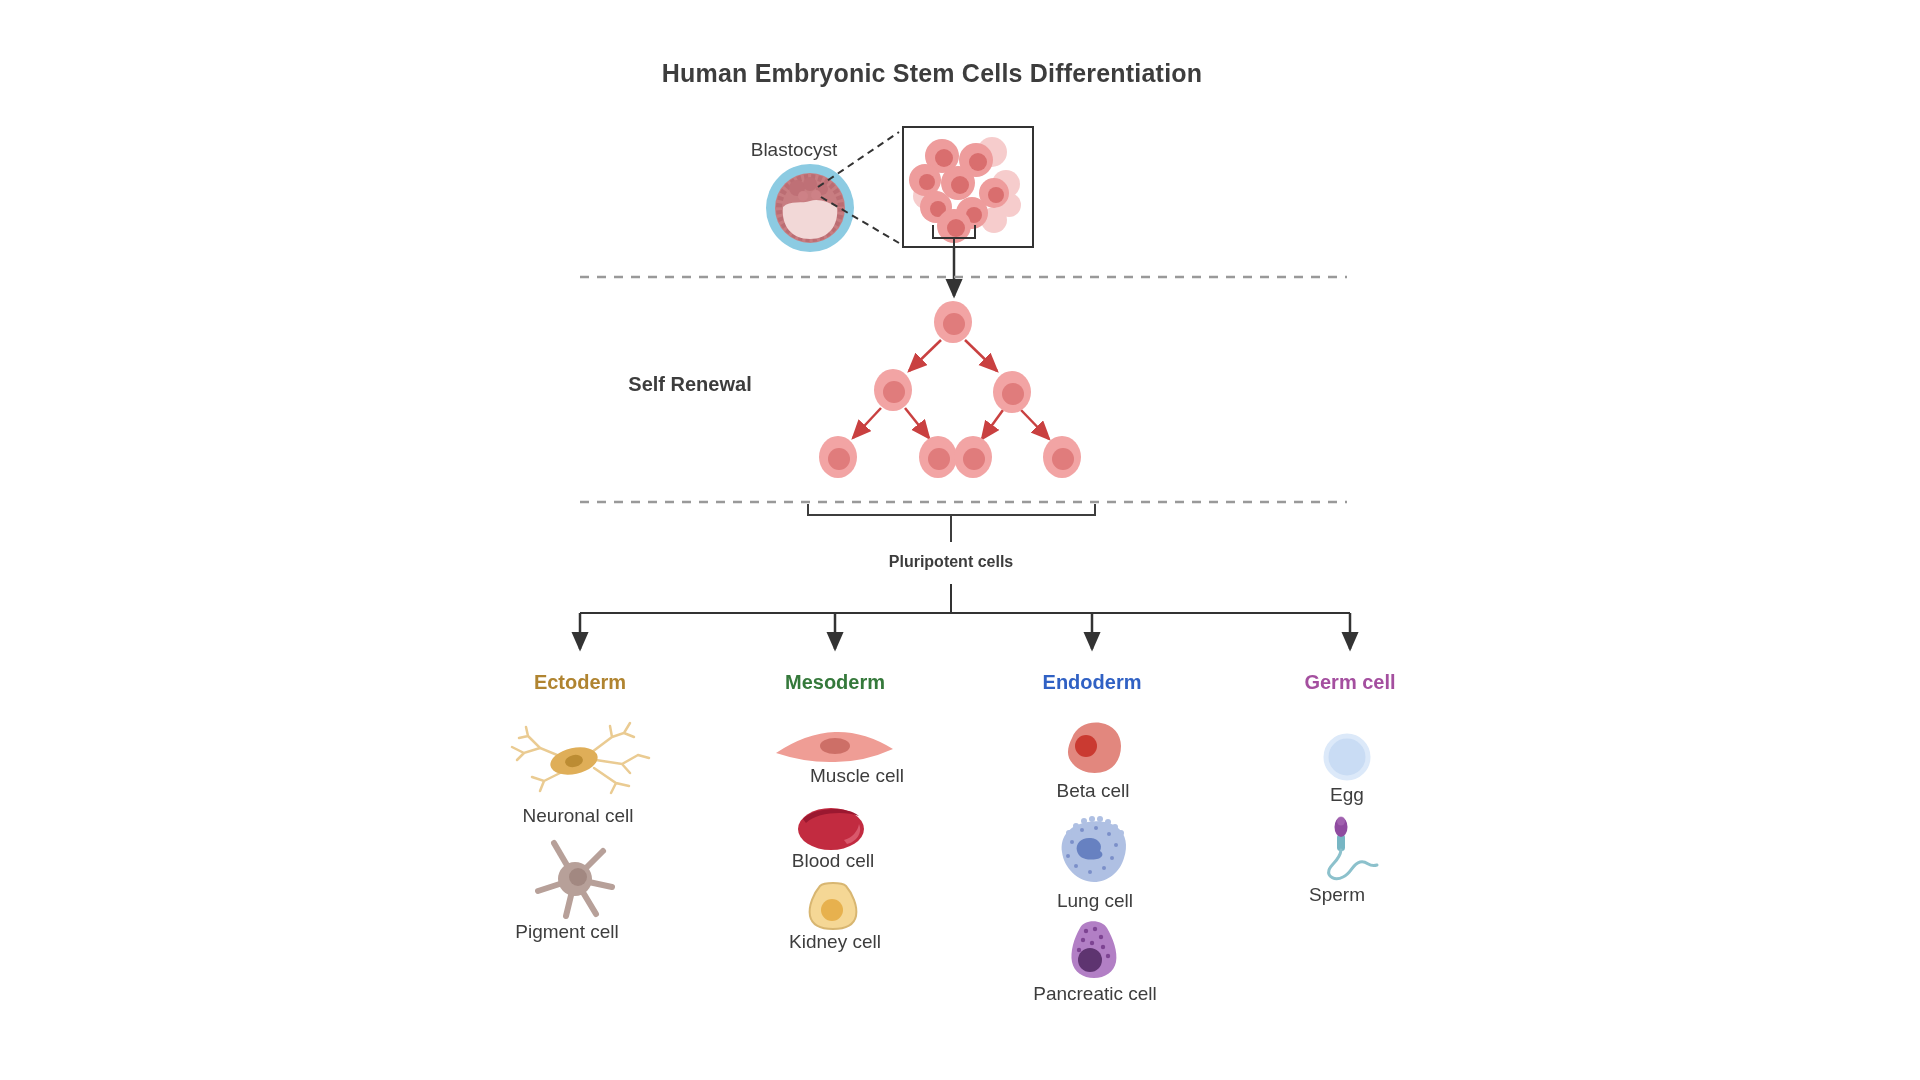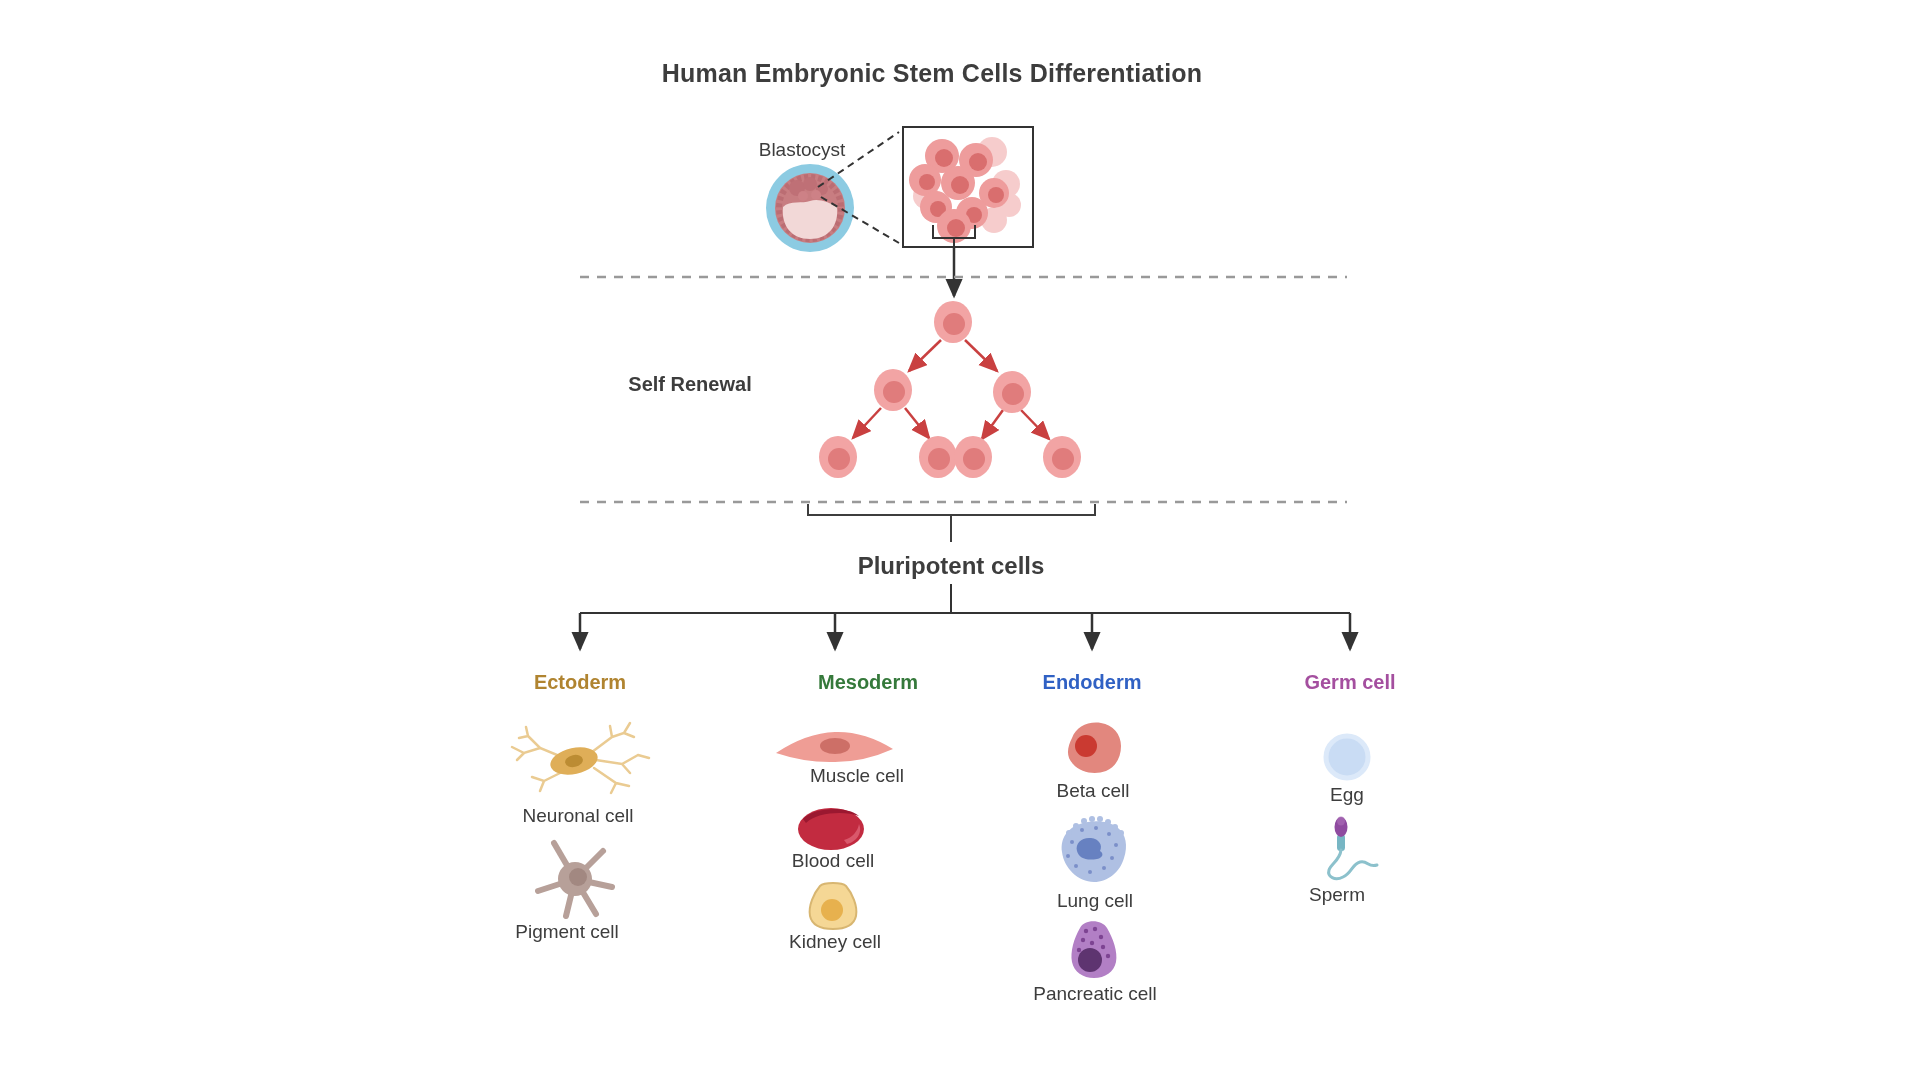--- a/index.html
+++ b/index.html
@@ -248,28 +248,28 @@
       <rect x="1337" y="834" width="8" height="17" rx="3.5" fill="#77b6c4"></rect>
       <ellipse cx="1341" cy="827" rx="6.5" ry="10" fill="#8f4ba0"></ellipse>
       <ellipse cx="1341" cy="821" rx="4" ry="4.5" fill="#a86bb5" opacity="0.7"></ellipse>
       <path d="M 1341,850 C 1340,860 1331,864 1329,870 C 1327,877 1335,881 1343,877
                C 1352,873 1352,864 1360,862 C 1368,860 1368,868 1377,865" stroke="#8cc1cc" stroke-width="3" fill="none" stroke-linecap="round"></path>
     </g>
   </svg>
 
   <div class="lbl title" style="left:932px;top:60px;">Human Embryonic Stem Cells Differentiation</div>
 
-  <div class="lbl" style="left:794px;top:140px;margin-left:8px;">Blastocyst</div>
+  <div class="lbl" style="left:794px;top:140px;">Blastocyst</div>
 
   <div class="lbl bold" style="left:642px;top:373px;font-size:20px;margin-left:48px;">Self Renewal</div>
 
-  <div class="lbl bold" style="left:951px;top:553px;font-size:24px;">Pluripotent cells</div>
+  <div class="lbl bold" style="left:951px;top:553px;font-size:16px;">Pluripotent cells</div>
 
   <div class="lbl lin-ecto" style="left:580px;top:671px;">Ectoderm</div>
-  <div class="lbl lin-meso" style="left:835px;top:671px;margin-left:33px;">Mesoderm</div>
+  <div class="lbl lin-meso" style="left:835px;top:671px;">Mesoderm</div>
   <div class="lbl lin-endo" style="left:1092px;top:671px;">Endoderm</div>
   <div class="lbl lin-germ" style="left:1350px;top:671px;">Germ cell</div>
 
   <div class="lbl" style="left:578px;top:806px;">Neuronal cell</div>
   <div class="lbl" style="left:567px;top:922px;">Pigment cell</div>
 
   <div class="lbl" style="left:835px;top:766px;margin-left:22px;">Muscle cell</div>
   <div class="lbl" style="left:833px;top:851px;">Blood cell</div>
   <div class="lbl" style="left:835px;top:932px;">Kidney cell</div>
 

